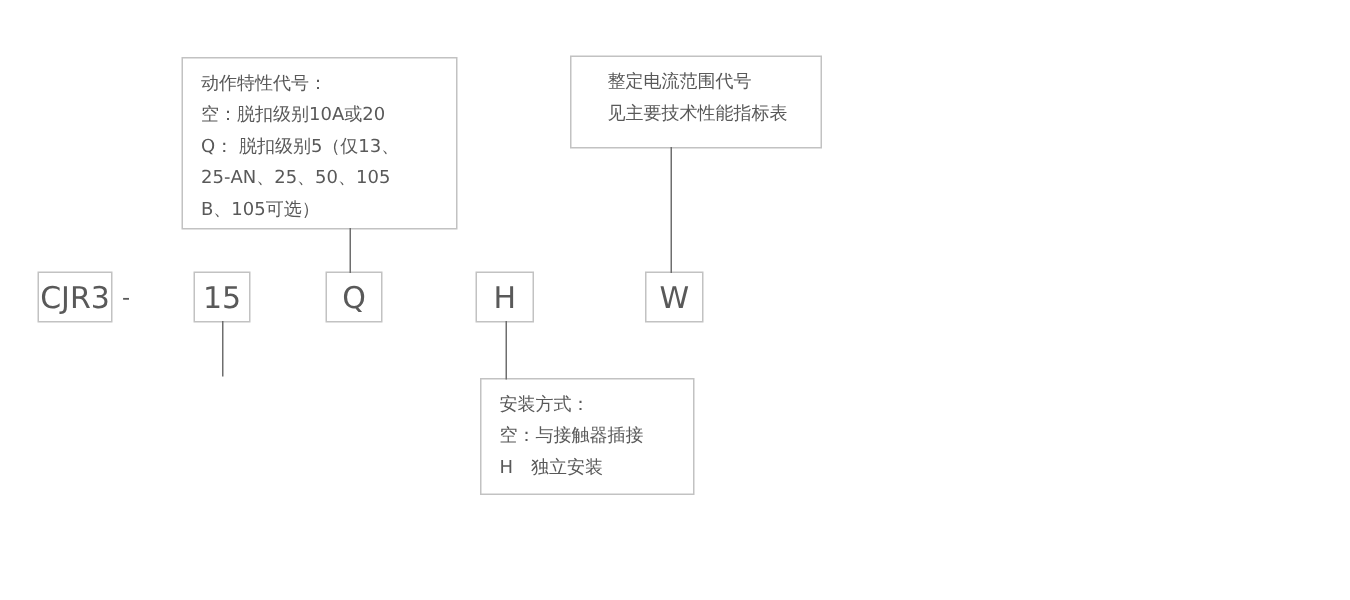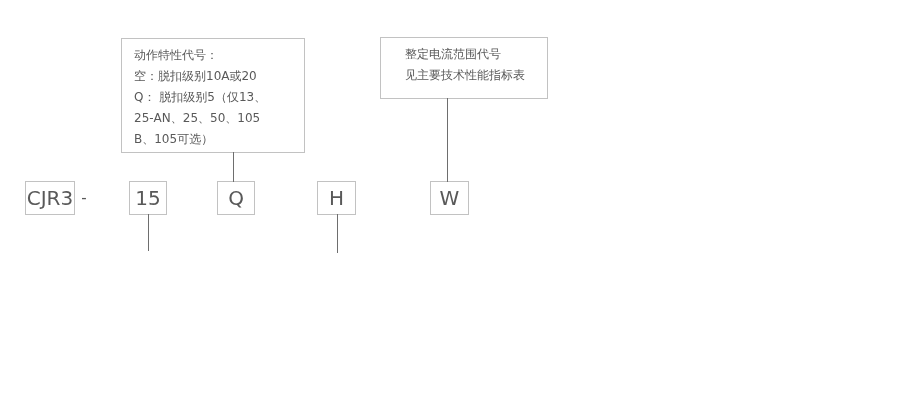--- a/index.html
+++ b/index.html
@@ -74,19 +74,22 @@
 
   <div class="box code code-13">15</div>
 
   <div class="box code code-q">Q</div>
 
   <div class="box code code-h">H</div>
 
   <div class="box code code-w">W</div>
 
 
+  <div class="box note note-mount">安装方式：
+空：与接触器插接
+H　独立安装</div>
 
   <div class="connector conn-q"></div>
   <div class="connector conn-w"></div>
   <div class="connector conn-13"></div>
   <div class="connector conn-h"></div>
 
 </div>
 
 </body></html>

